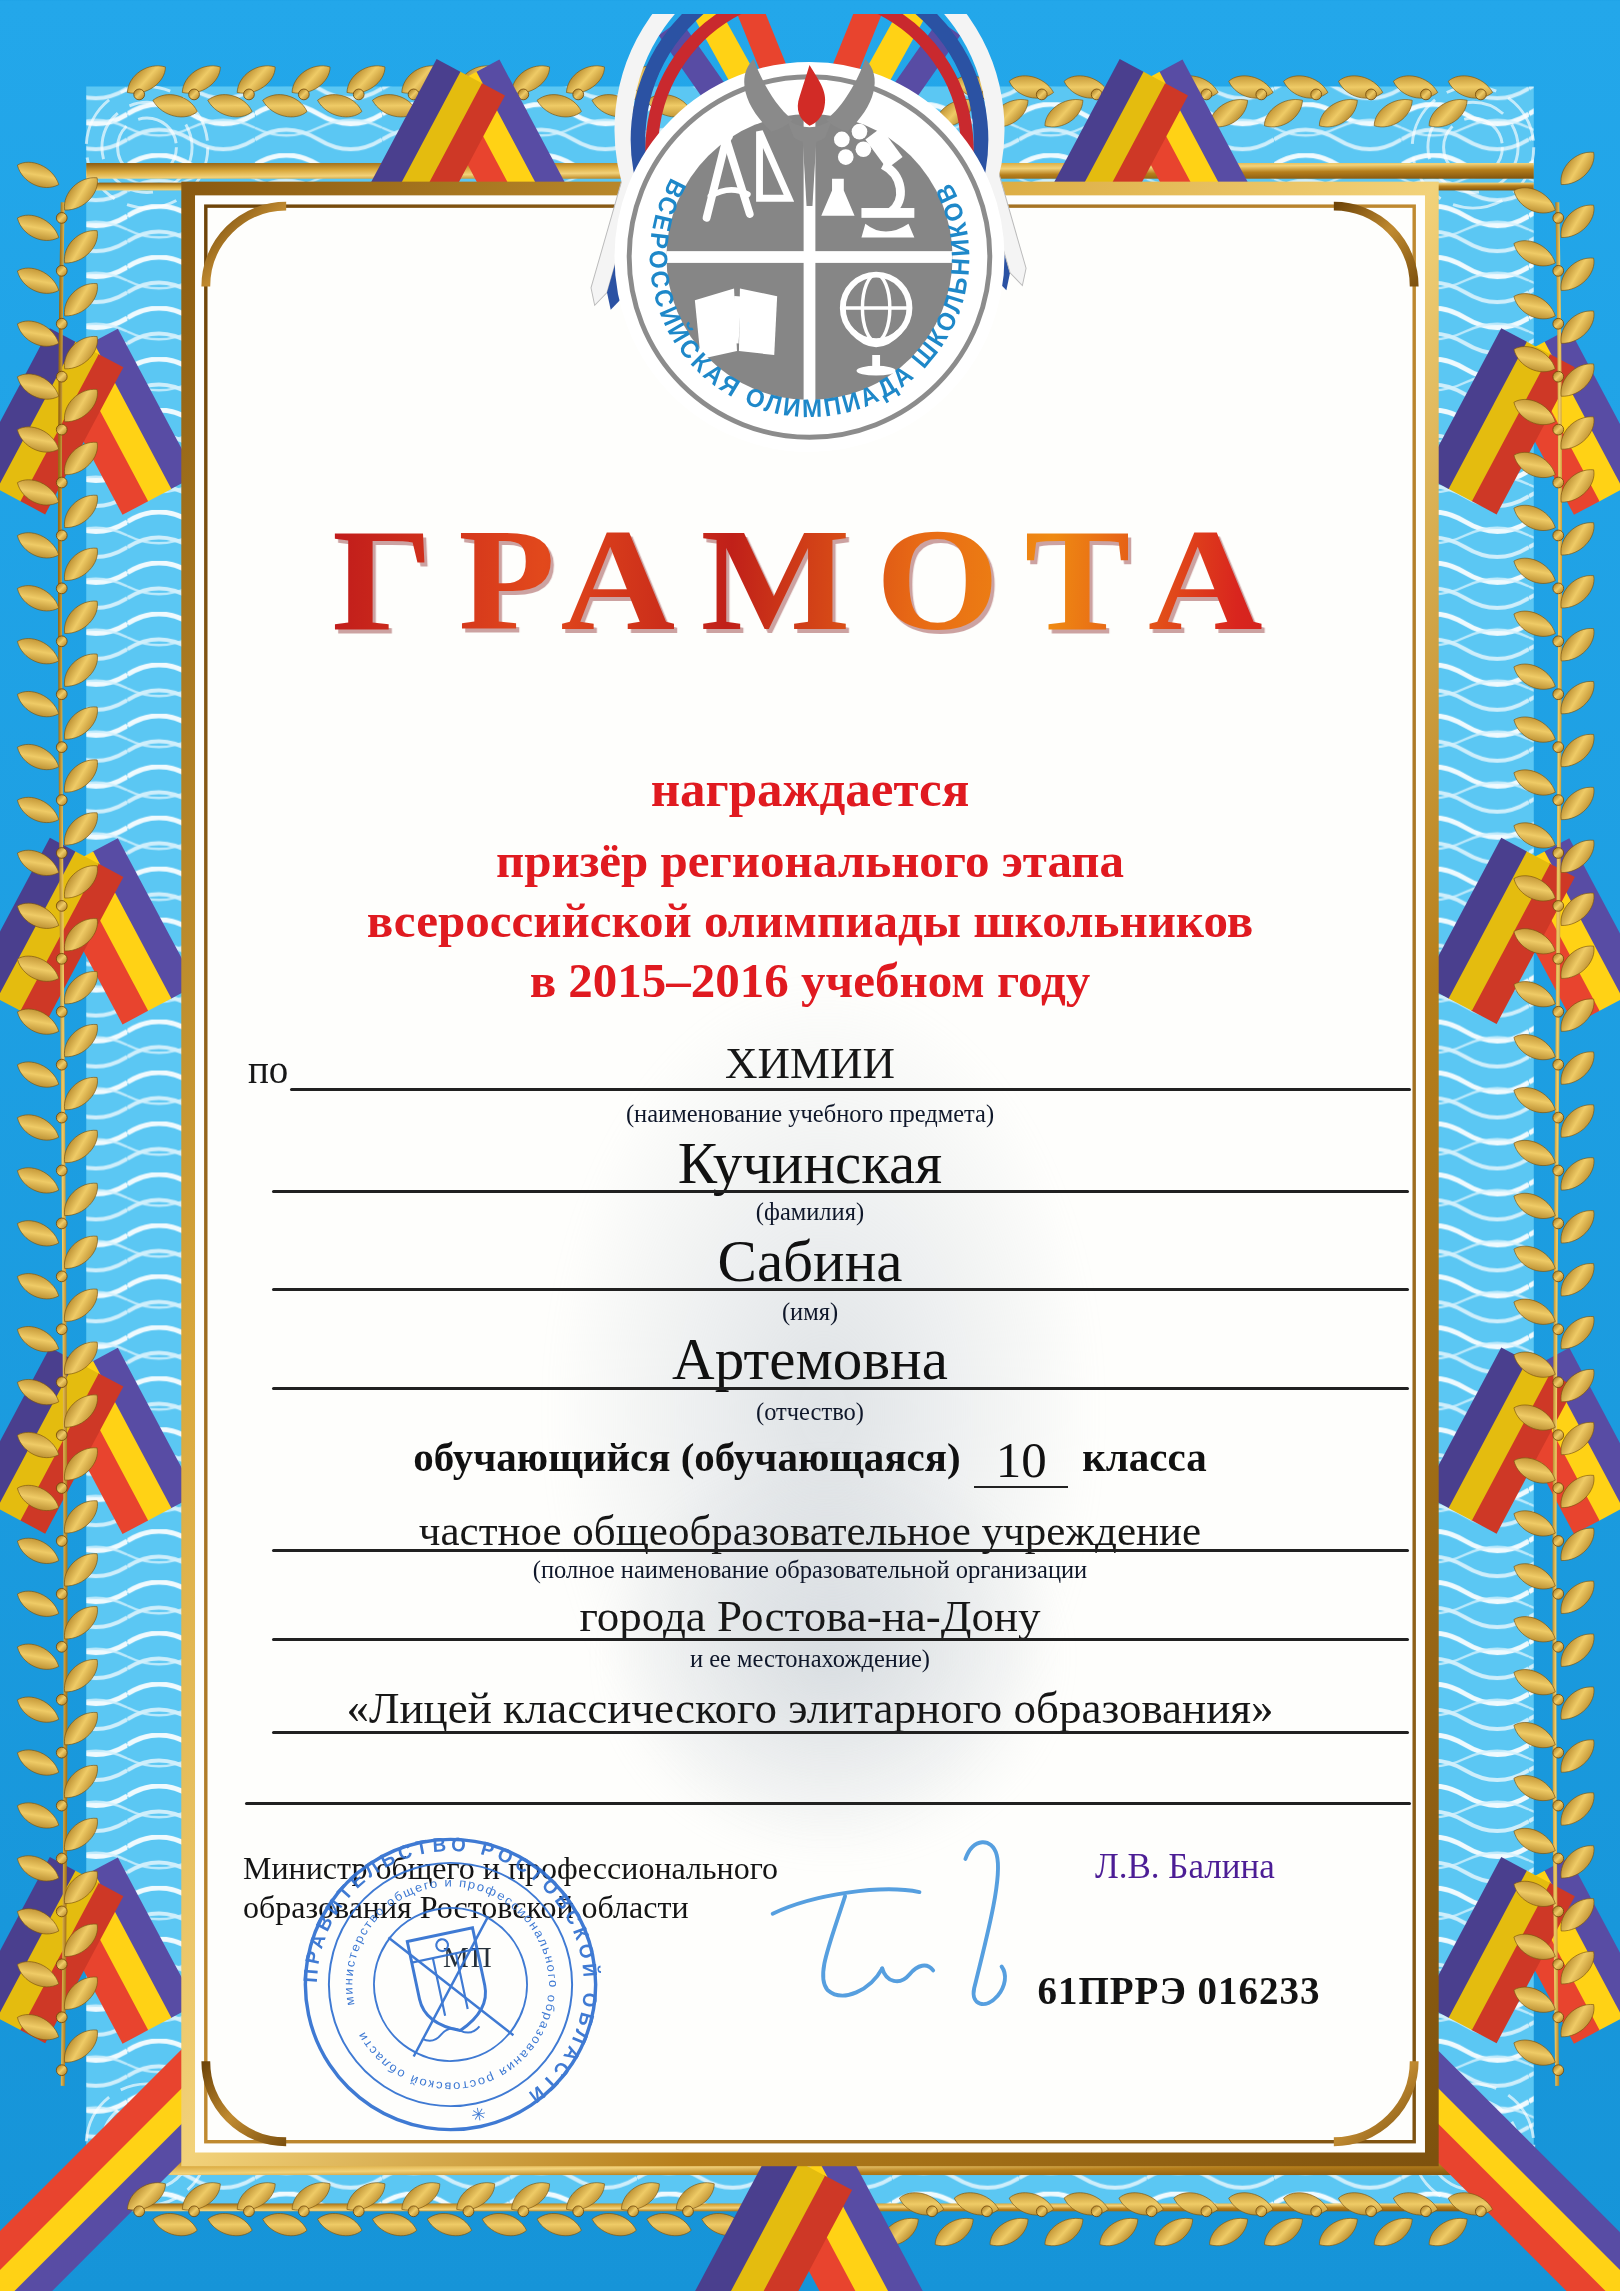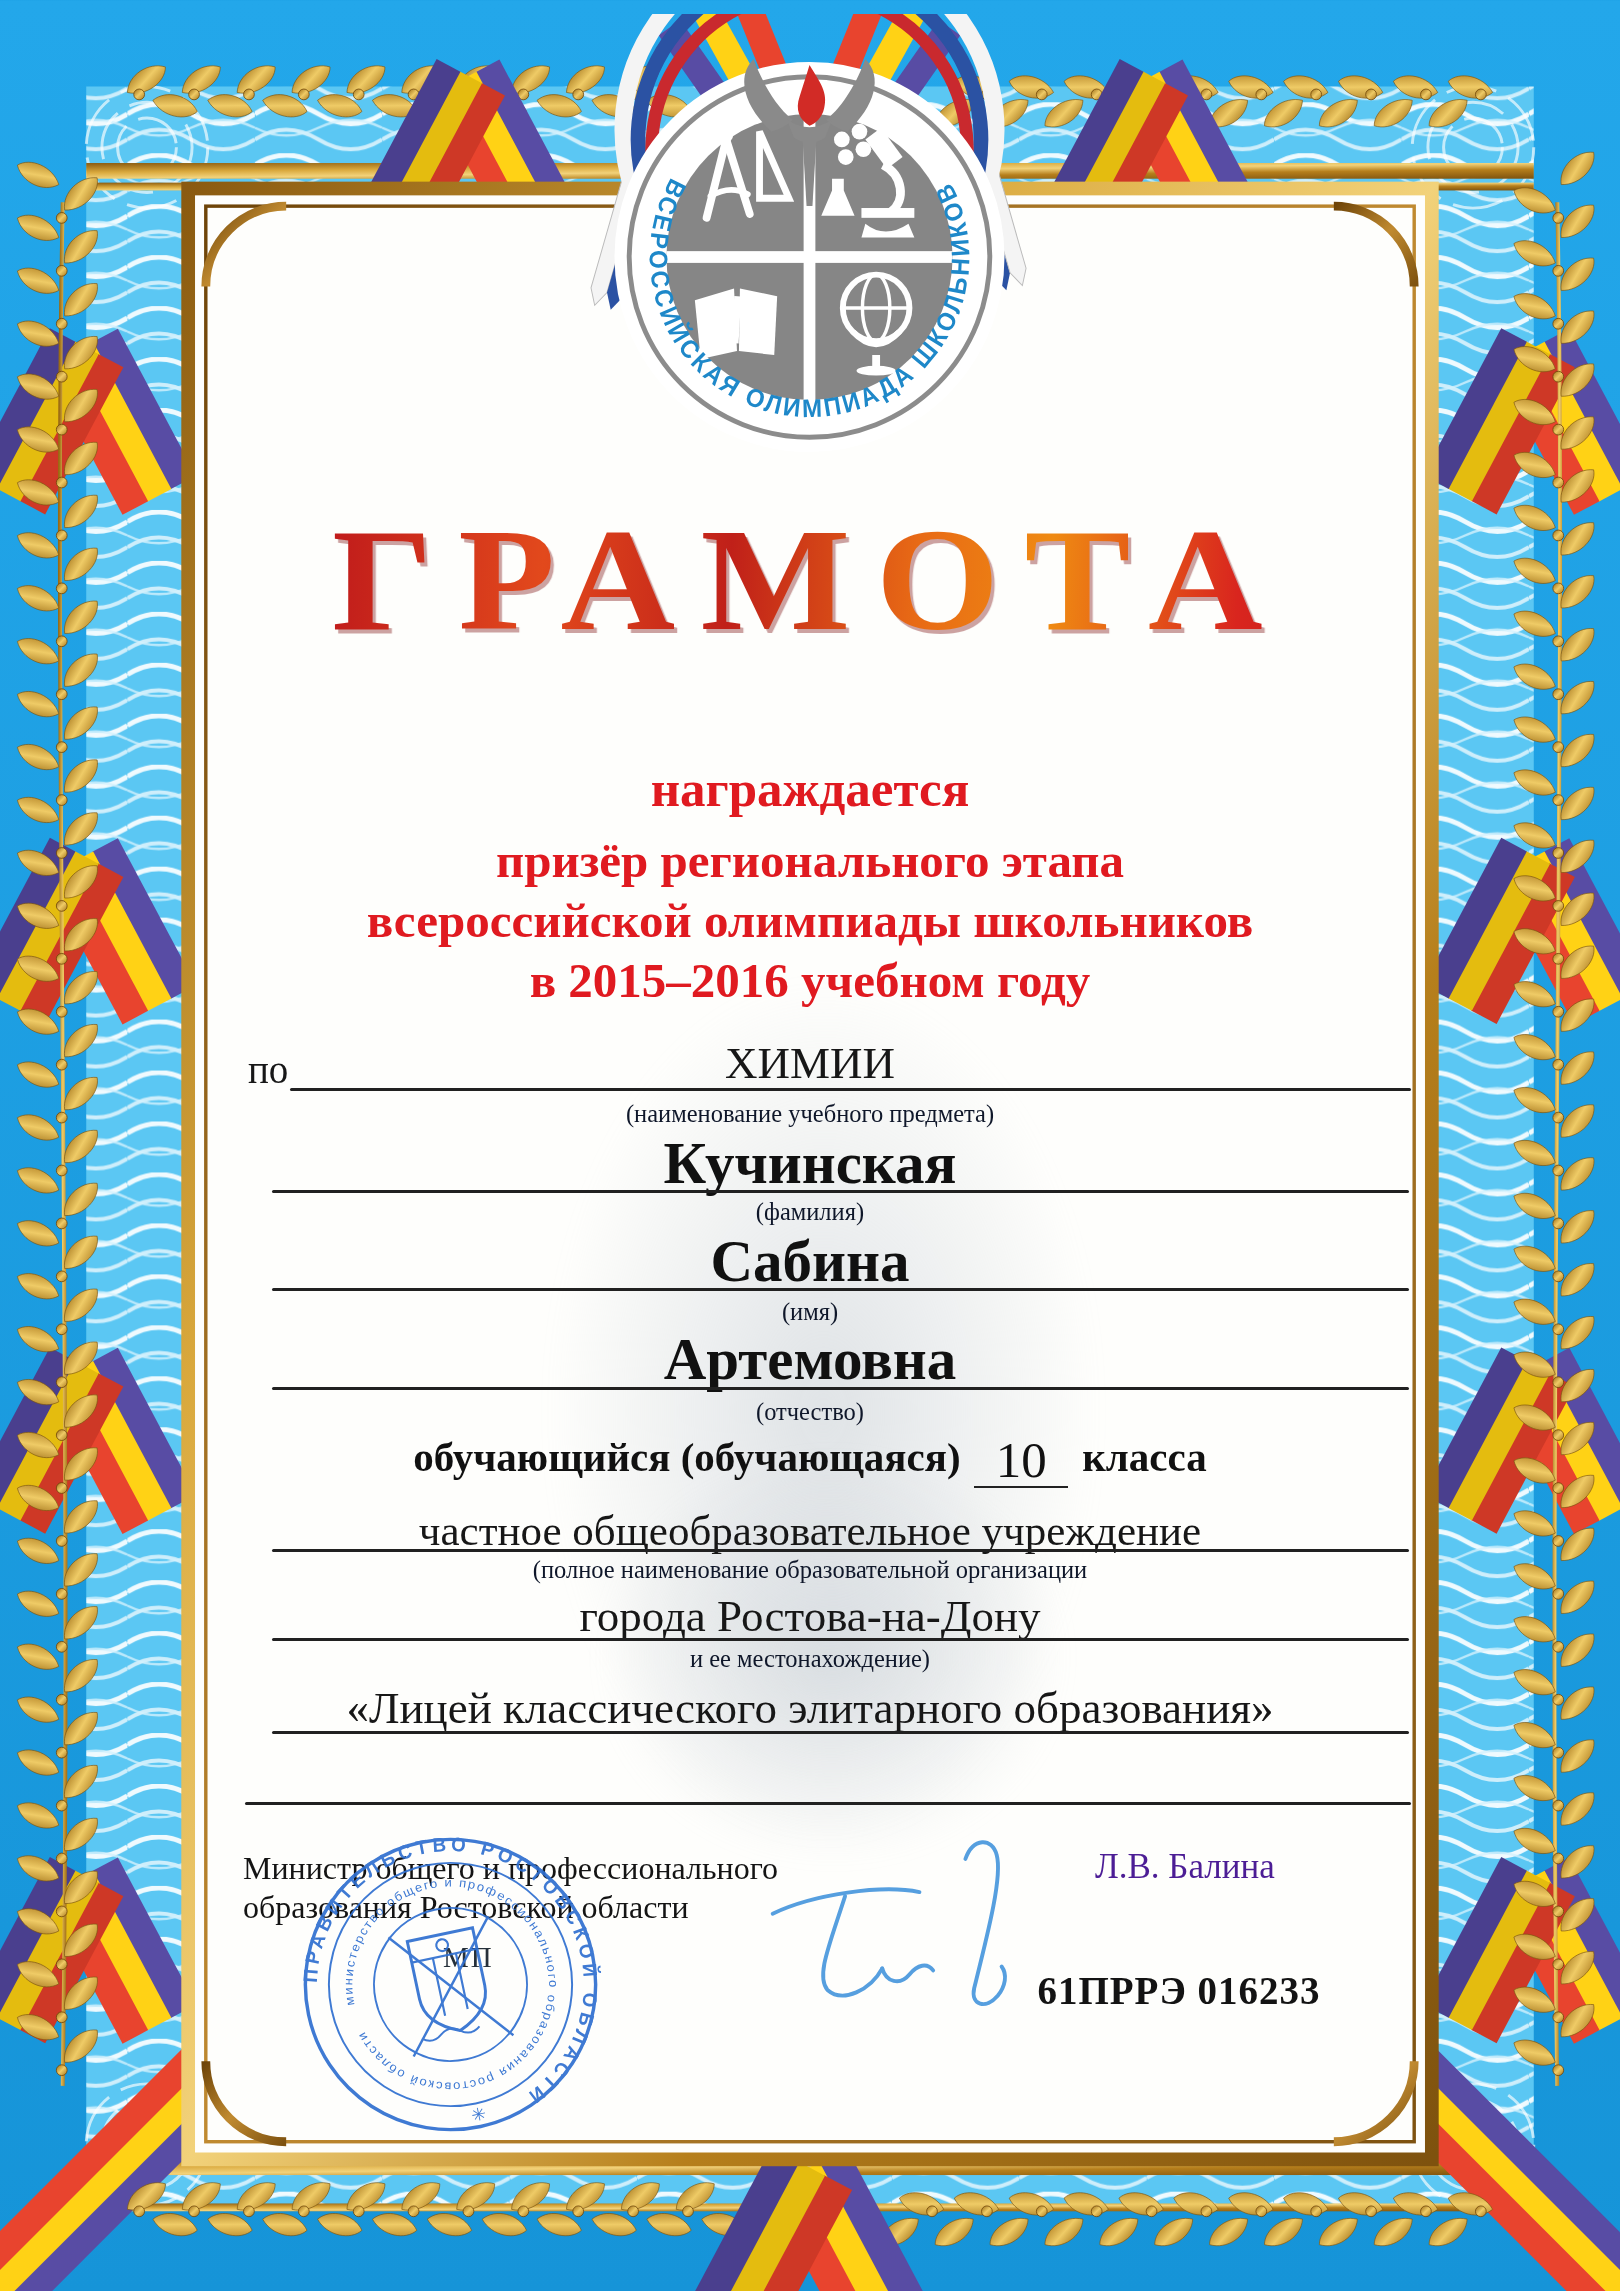--- a/index.html
+++ b/index.html
@@ -21,21 +21,21 @@
     background:linear-gradient(93deg,#8F1418 0%,#C01B1B 14%,#E2491C 30%,#C02019 44%,#E86A15 58%,#EF8A12 68%,#D9251E 82%,#A8161E 100%);
     -webkit-background-clip:text;background-clip:text;color:transparent;
     filter:drop-shadow(3.9px 4.9px 0px rgba(130,25,25,0.40));
   }
   .red{color:#E01A20;font-weight:bold;}
   .award-word{top:760px;font-size:51px;}
   .award-lines{top:831px;font-size:49px;line-height:1.22;}
   .fval{color:#171717;}
   .rule{position:absolute;height:2.9px;background:#212121;border-radius:2px;z-index:2;}
   .cap{font-size:24.5px;color:#0f172a;}
-  .names{font-size:59px;font-weight:bold;color:#111;}
+  .names{font-size:59px;font-weight:normal;color:#111;}
   .grade-row{top:1433px;font-size:41px;font-weight:bold;color:#111;}
   .grade-num{display:inline-block;font-size:51px;font-weight:normal;
     border-bottom:2.9px solid #222;padding:0 21.6px 0 21.6px;line-height:1.0;margin:0 13.7px;
     vertical-align:-5.9px;}
   .minister{top:1849px;left:243px;width:568px;text-align:left;font-size:32px;color:#141414;line-height:1.22;}
   .signername{top:1847px;left:1095px;font-size:35px;color:#4c1d95;}
   .mp{top:1941px;left:443px;font-size:29px;color:#26303a;letter-spacing:2px;}
   .certnum{top:1968px;left:934px;width:490px;text-align:center;font-size:39px;font-weight:bold;color:#131313;letter-spacing:1px;}
   svg text{font-family:"Liberation Sans","DejaVu Sans",sans-serif;}
   .sealwrap{position:absolute;z-index:4;left:274px;top:1808px;}

